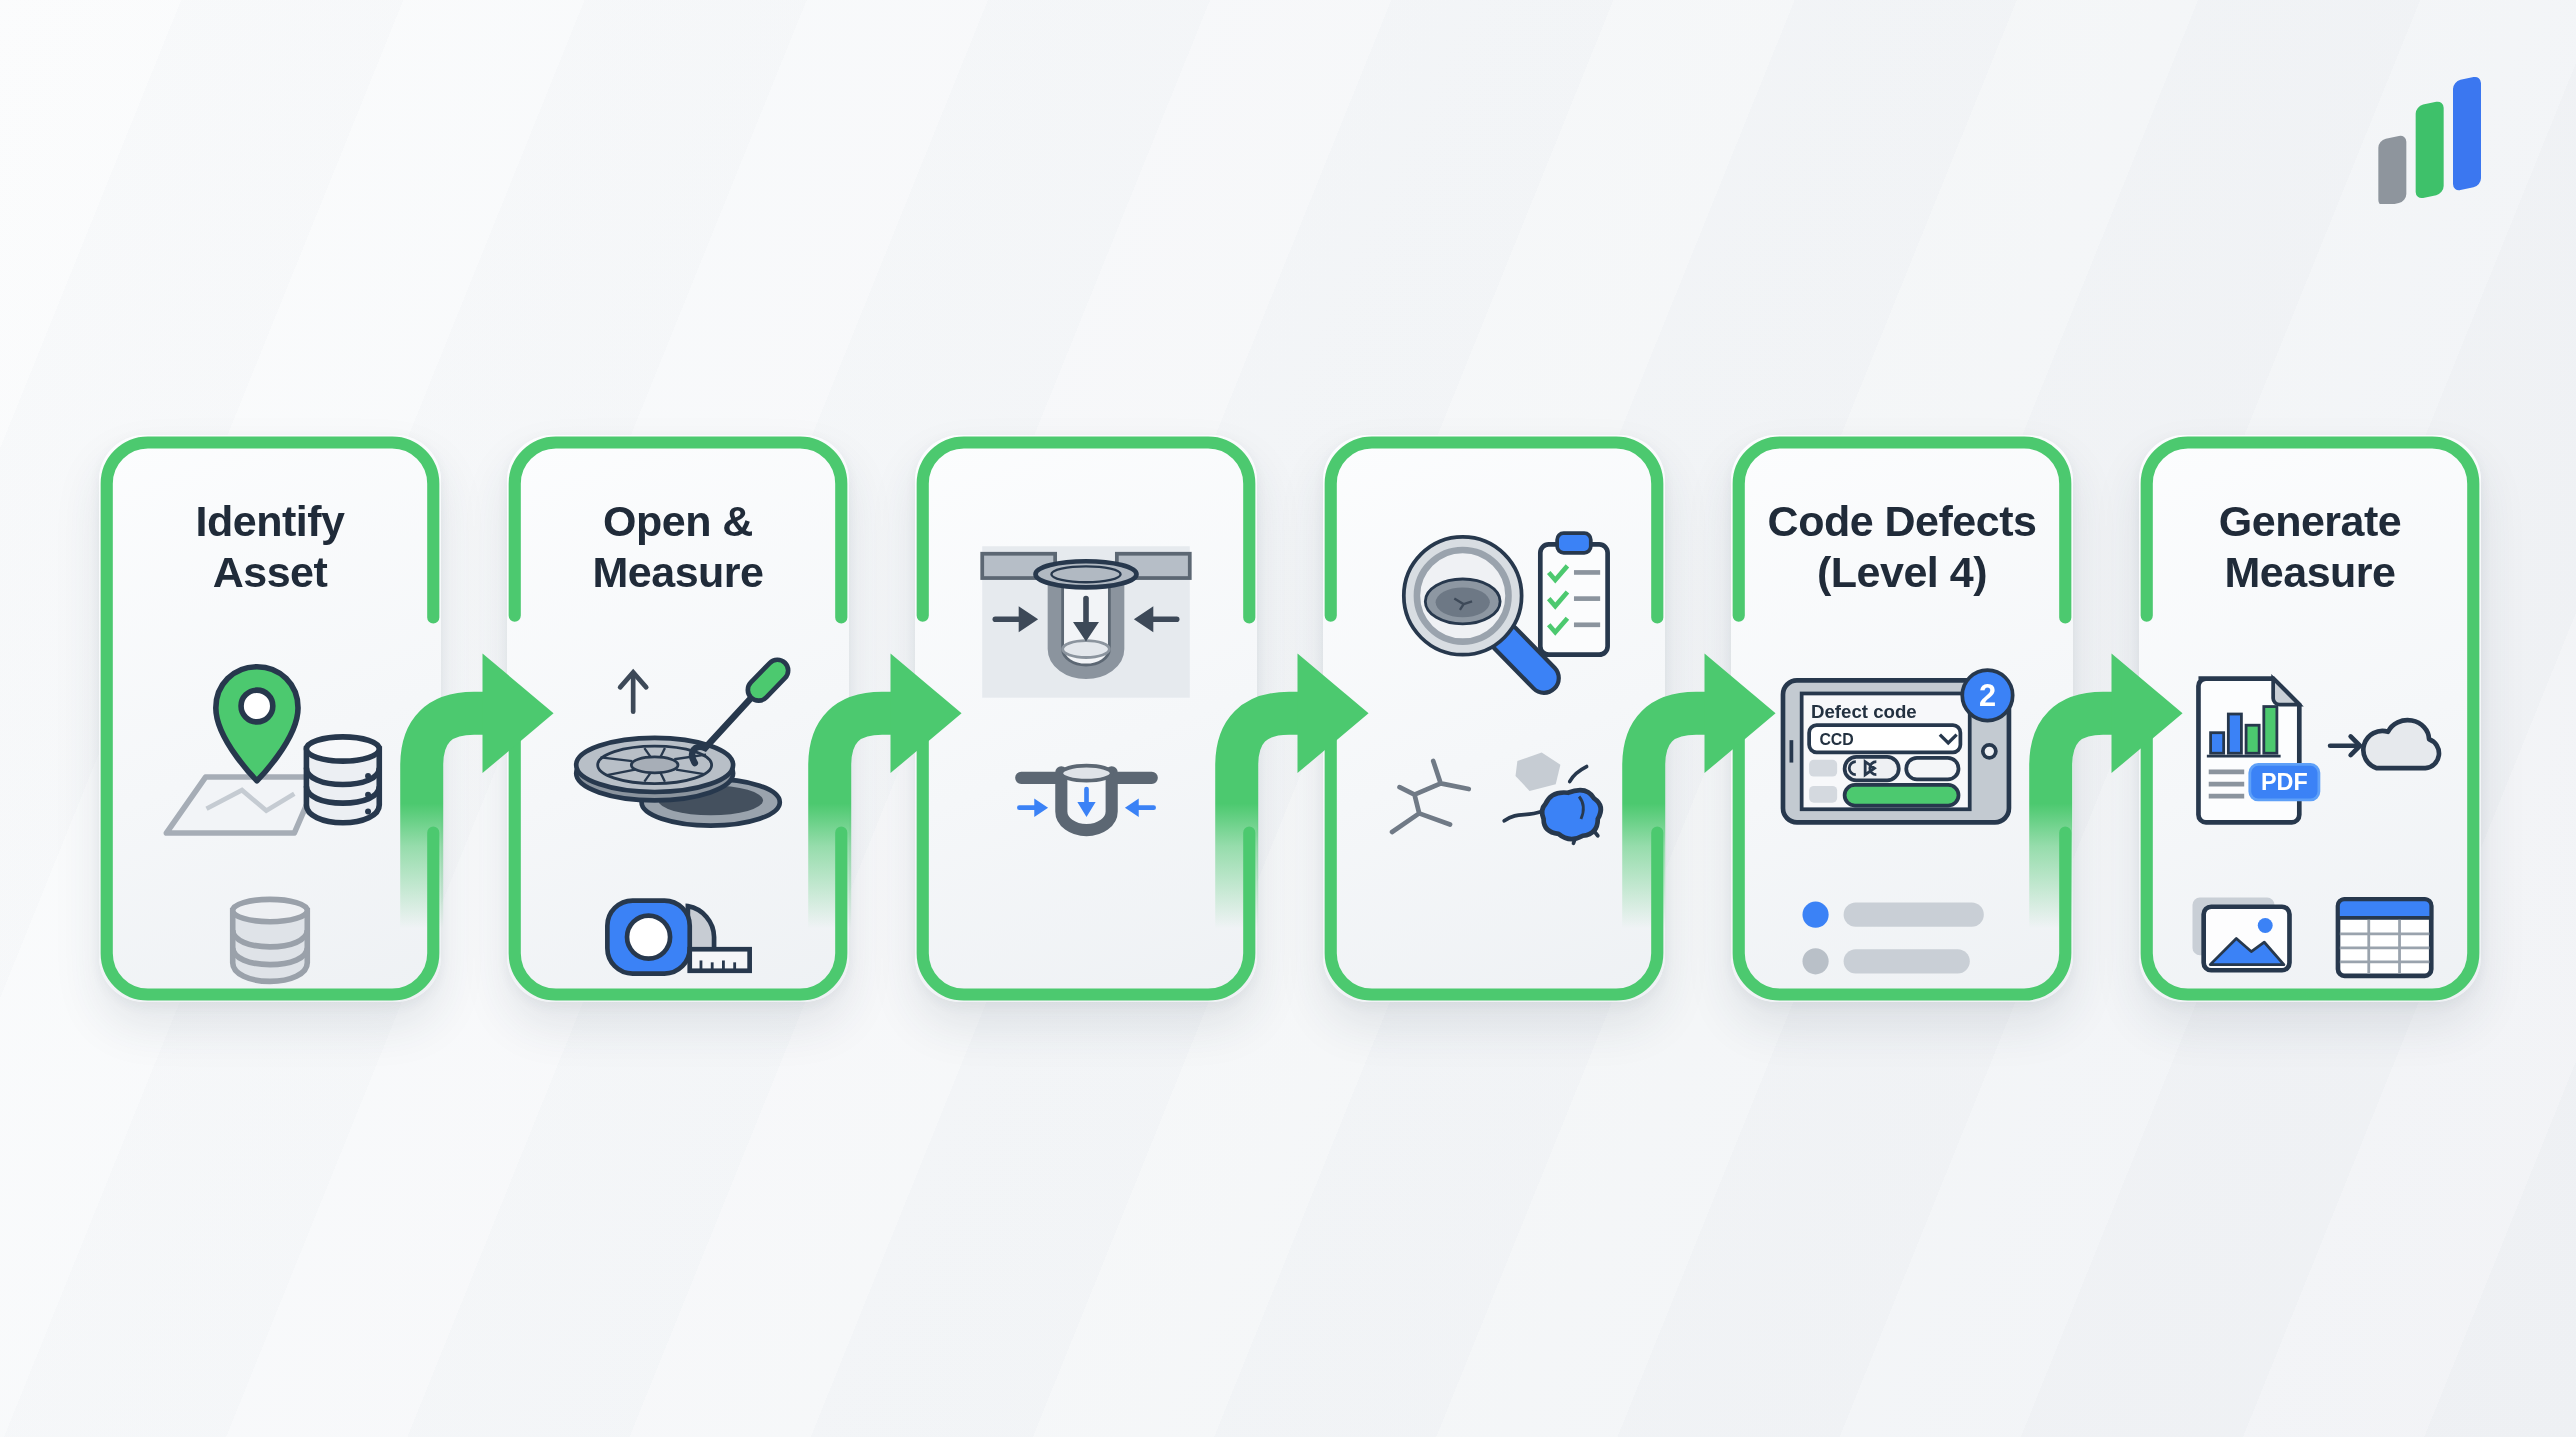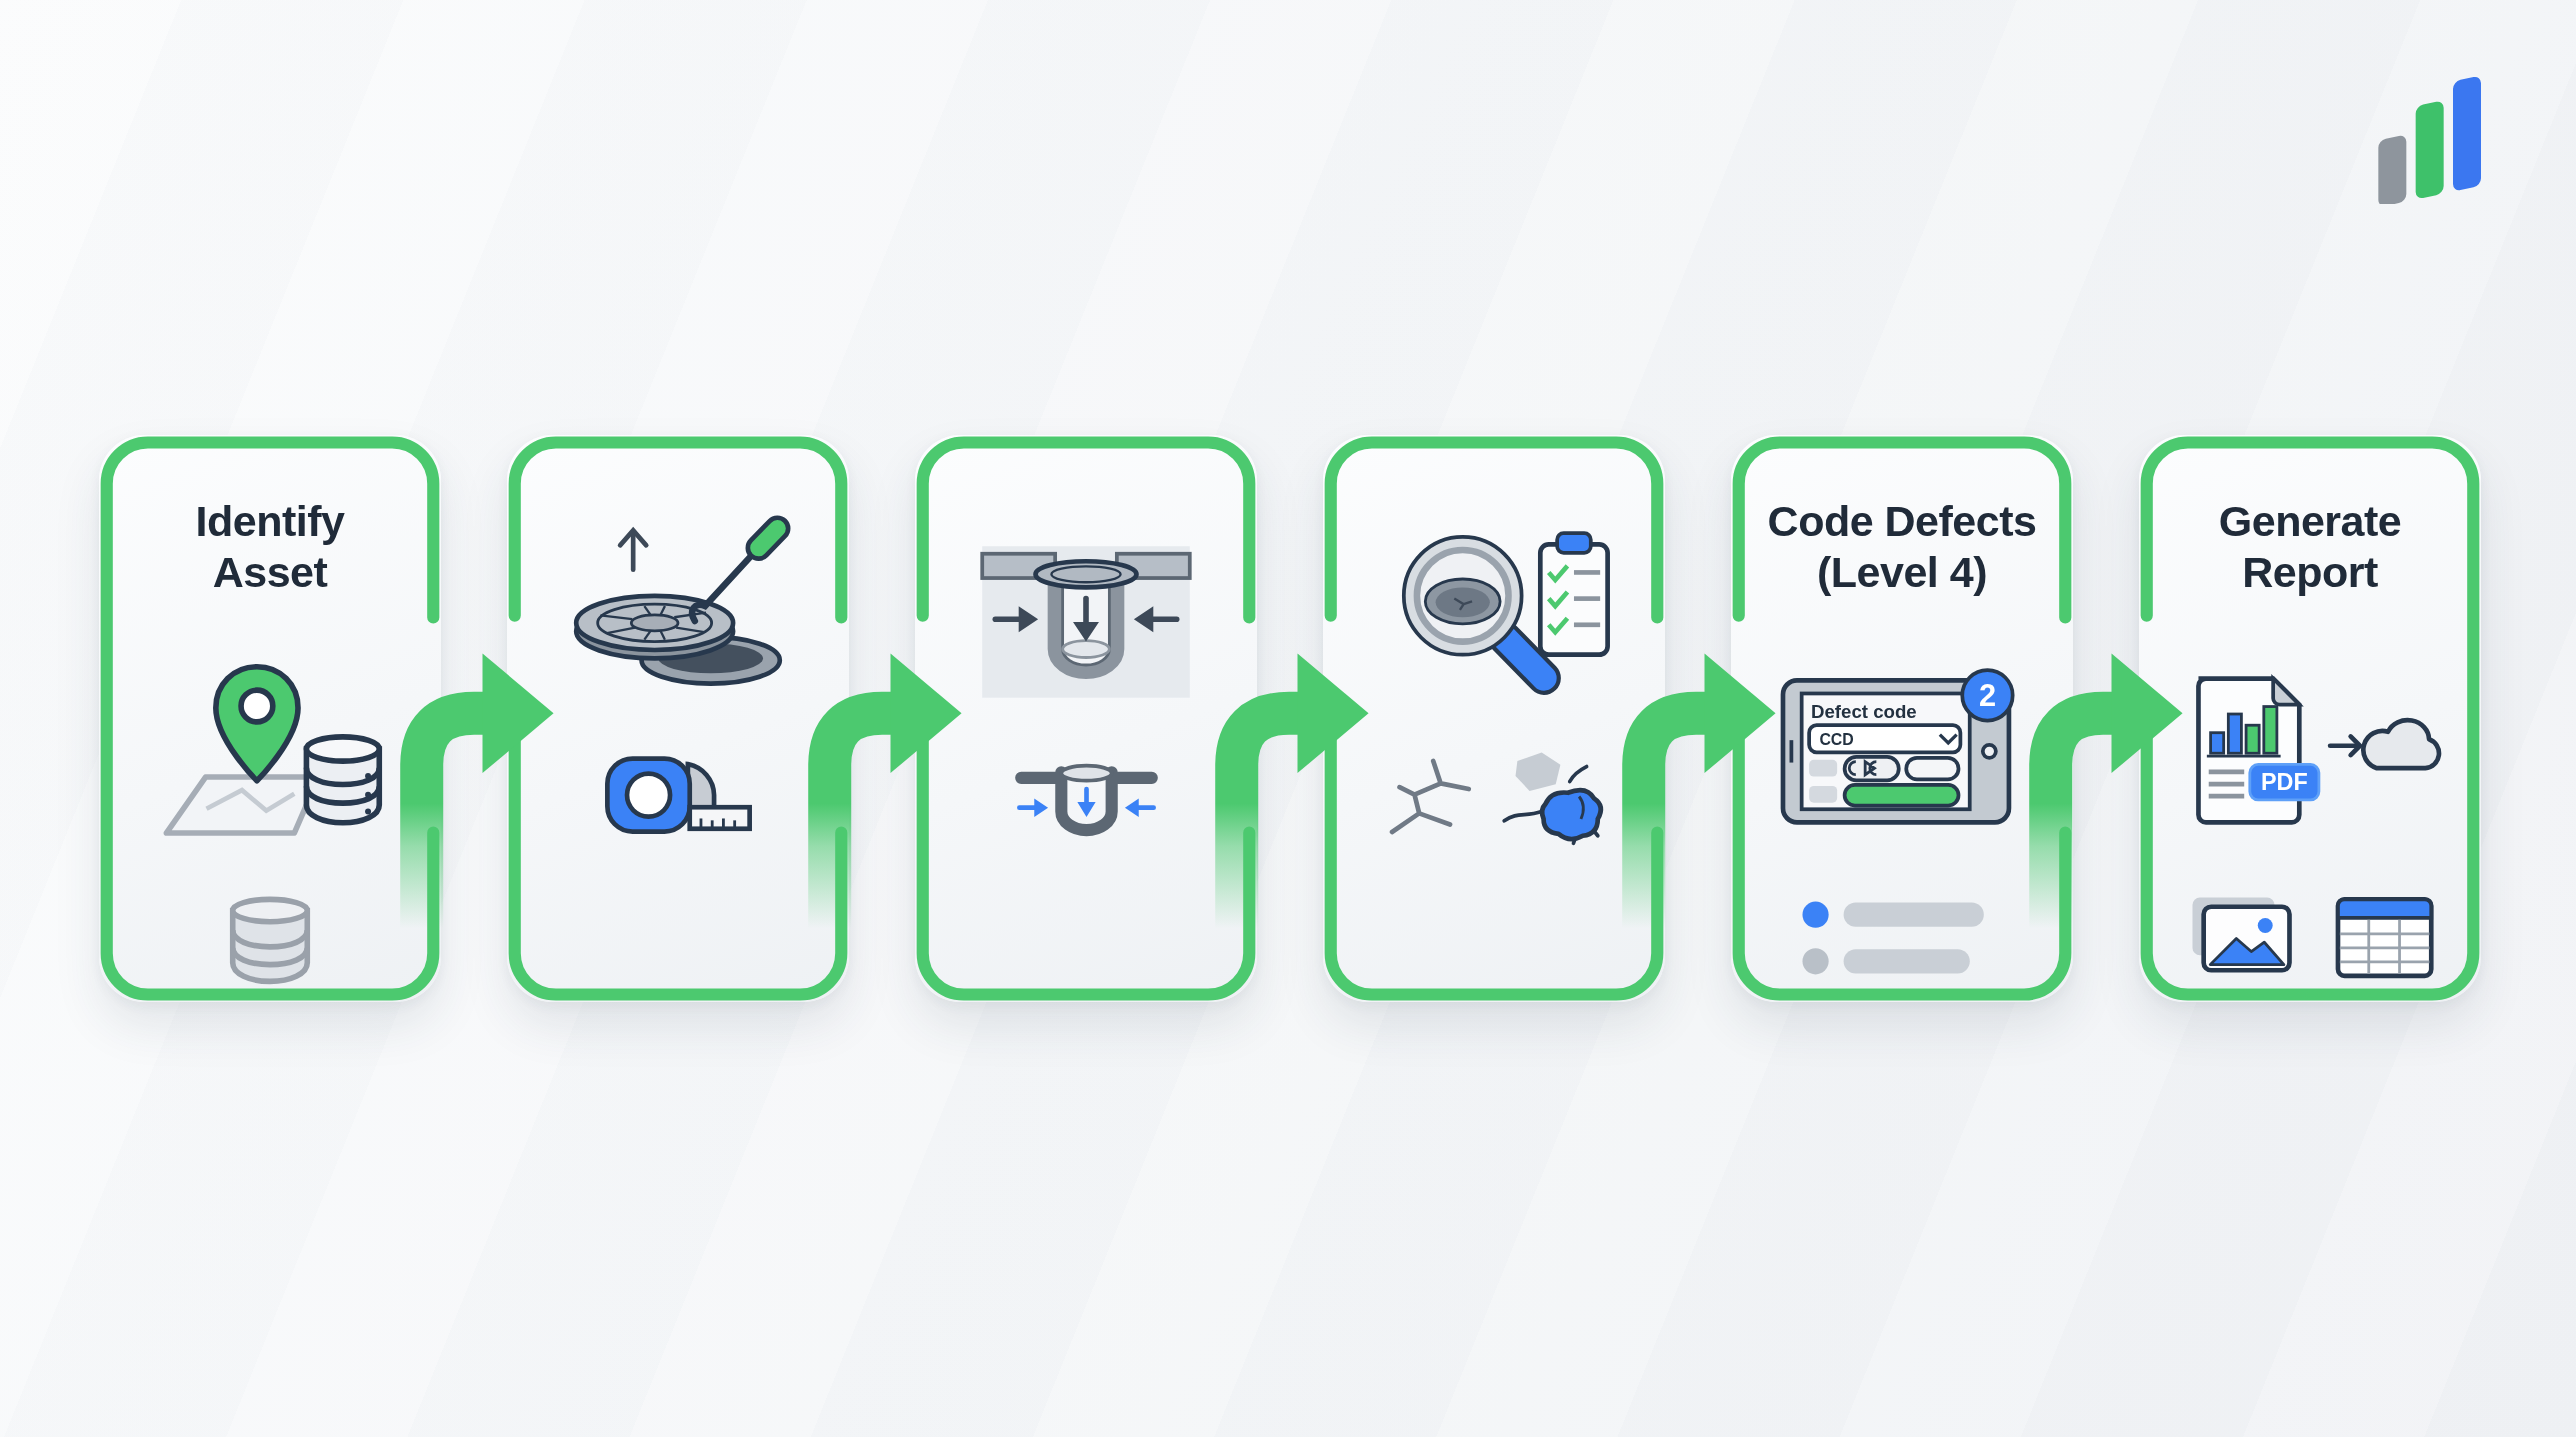--- a/index.html
+++ b/index.html
@@ -94,20 +94,22 @@
           </svg>
         </div>
       </div>
     </div>
 
     <div class="card">
       <svg class="border" width="342" height="567" viewBox="0 0 365 606">
         <path d="M52,8 H313 A44,44 0 0 1 357,52 V195 M357,425 V554 A44,44 0 0 1 313,598 H52 A44,44 0 0 1 8,554 V313 M8,193 V52 A44,44 0 0 1 52,8" fill="none" stroke="#4cc96f" stroke-width="13" stroke-linecap="round"></path>
       </svg>
       <div class="card-inner">
+        <div class="title">Open &amp;
+Measure</div>
         <div class="icon-main">
           <svg width="240" height="198" viewBox="0 0 256 212">
             <g stroke="#3d4958" stroke-width="5" fill="none" stroke-linecap="round">
               <line x1="80" y1="66" x2="80" y2="26"></line>
                 <path d="M66,40 L80,24 L94,40"></path>
             </g>
             <ellipse cx="163" cy="163" rx="74" ry="25" fill="#9aa3ad" stroke="#27384d" stroke-width="5"></ellipse>
             <ellipse cx="163" cy="161" rx="56" ry="16" fill="#44505e"></ellipse>
             <g>
               <ellipse cx="103" cy="132" rx="84" ry="29" fill="#8b949e" stroke="#27384d" stroke-width="5"></ellipse>
@@ -278,21 +280,21 @@
         </div>
       </div>
     </div>
 
     <div class="card">
       <svg class="border" width="342" height="567" viewBox="0 0 365 606">
         <path d="M52,8 H313 A44,44 0 0 1 357,52 V554 A44,44 0 0 1 313,598 H52 A44,44 0 0 1 8,554 V313 M8,193 V52 A44,44 0 0 1 52,8" fill="none" stroke="#4cc96f" stroke-width="13" stroke-linecap="round"></path>
       </svg>
       <div class="card-inner">
         <div class="title">Generate
-Report</div>
+Measure</div>
         <div class="icon-main">
           <svg width="271" height="183" viewBox="0 0 290 196">
             <g>
               <path d="M25,22 h80 l28,28 v118 a8,8 0 0 1 -8,8 h-92 a8,8 0 0 1 -8,-8 V30 a8,8 0 0 1 8,-8 z" fill="#fcfdfe" stroke="#27384d" stroke-width="5"></path>
               <path d="M105,22 l28,28 h-21 a7,7 0 0 1 -7,-7 z" fill="#c9cfd6" stroke="#27384d" stroke-width="4"></path>
               <g stroke="#27384d" stroke-width="3">
                 <rect x="38" y="80" width="14" height="22" fill="#3b82f6"></rect>
                 <rect x="57" y="60" width="14" height="42" fill="#3b82f6"></rect>
                 <rect x="76" y="72" width="14" height="30" fill="#4cc96f"></rect>
                 <rect x="95" y="52" width="14" height="50" fill="#4cc96f"></rect>

